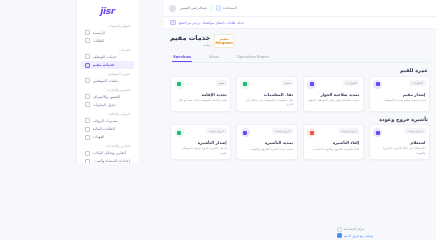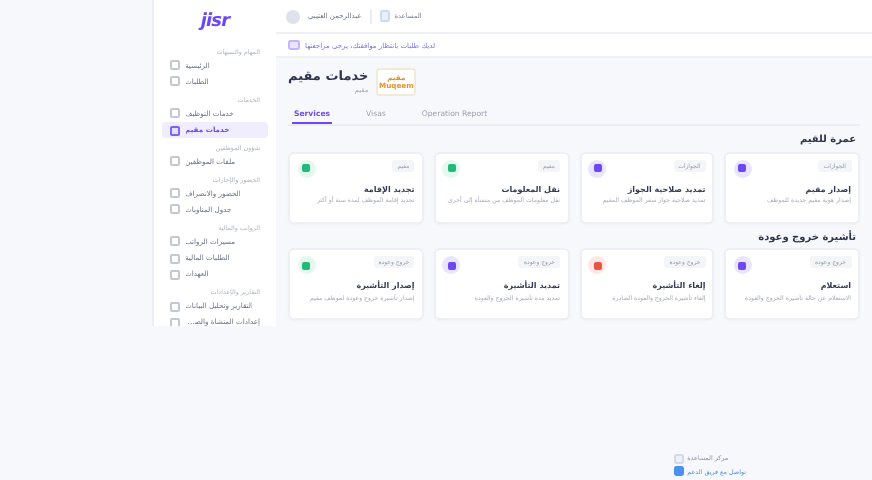--- a/index.html
+++ b/index.html
@@ -1,21 +1,21 @@
 <!DOCTYPE html>
 <html lang="ar" dir="rtl"><head>
 <meta charset="utf-8">
 <style>
   * { box-sizing: border-box; margin: 0; padding: 0; }
   html, body {
     width: 436px; height: 163px; overflow: hidden;
     font-family: "DejaVu Sans", "Liberation Sans", sans-serif;
     background: #f7f8fb; color: #3a3f55;
   }
-  .app { display: flex; flex-direction: row-reverse; width: 360px; height: 163px; }
+  .app { display: flex; flex-direction: row-reverse; width: 360px; height: 163px; gap: 26px; }
 
   
   .sidebar {
     width: 62px; height: 163px; background: #ffffff;
     border-left: 1px solid #eceef5;
     display: flex; flex-direction: column; flex: 0 0 62px;
   }
   .logo-row { height: 21px; display: flex; align-items: center; justify-content: center; }
   .logo { font-size: 9px; font-weight: 700; color: #6d49f5; letter-spacing: -.4px; font-style: italic; }
   .nav-scroll { flex: 1; overflow: hidden; padding: 0 4px; }

